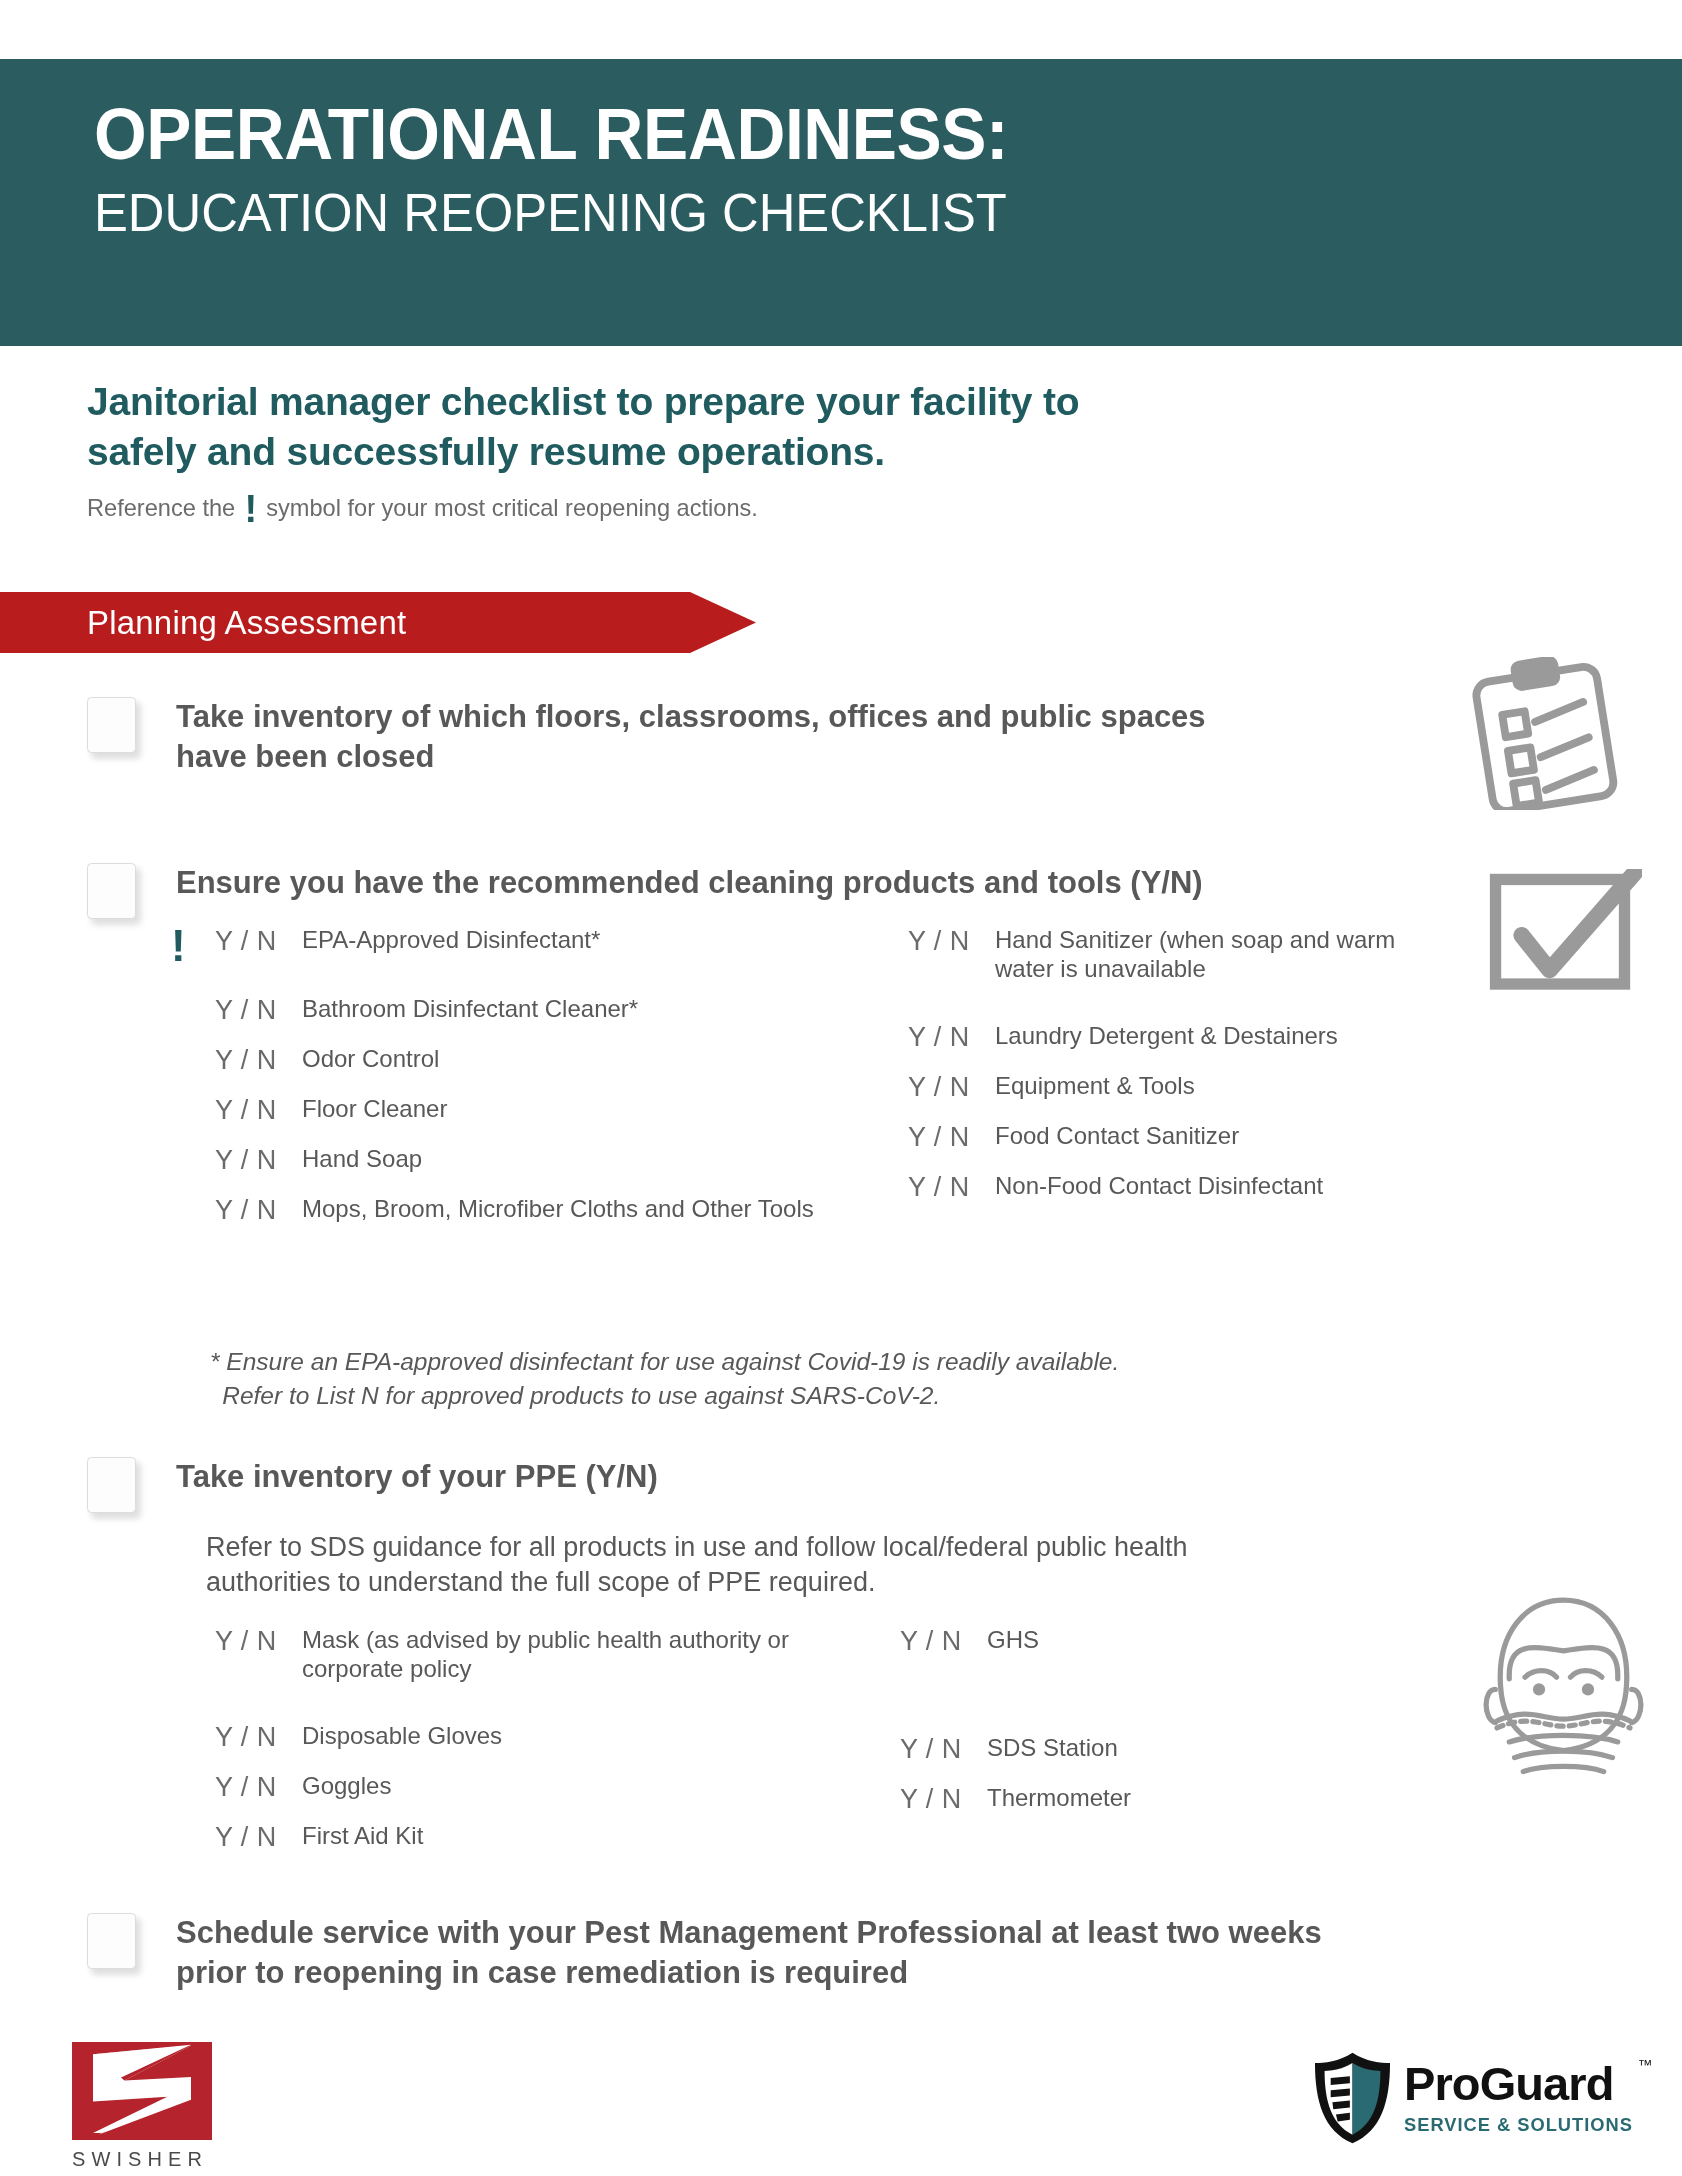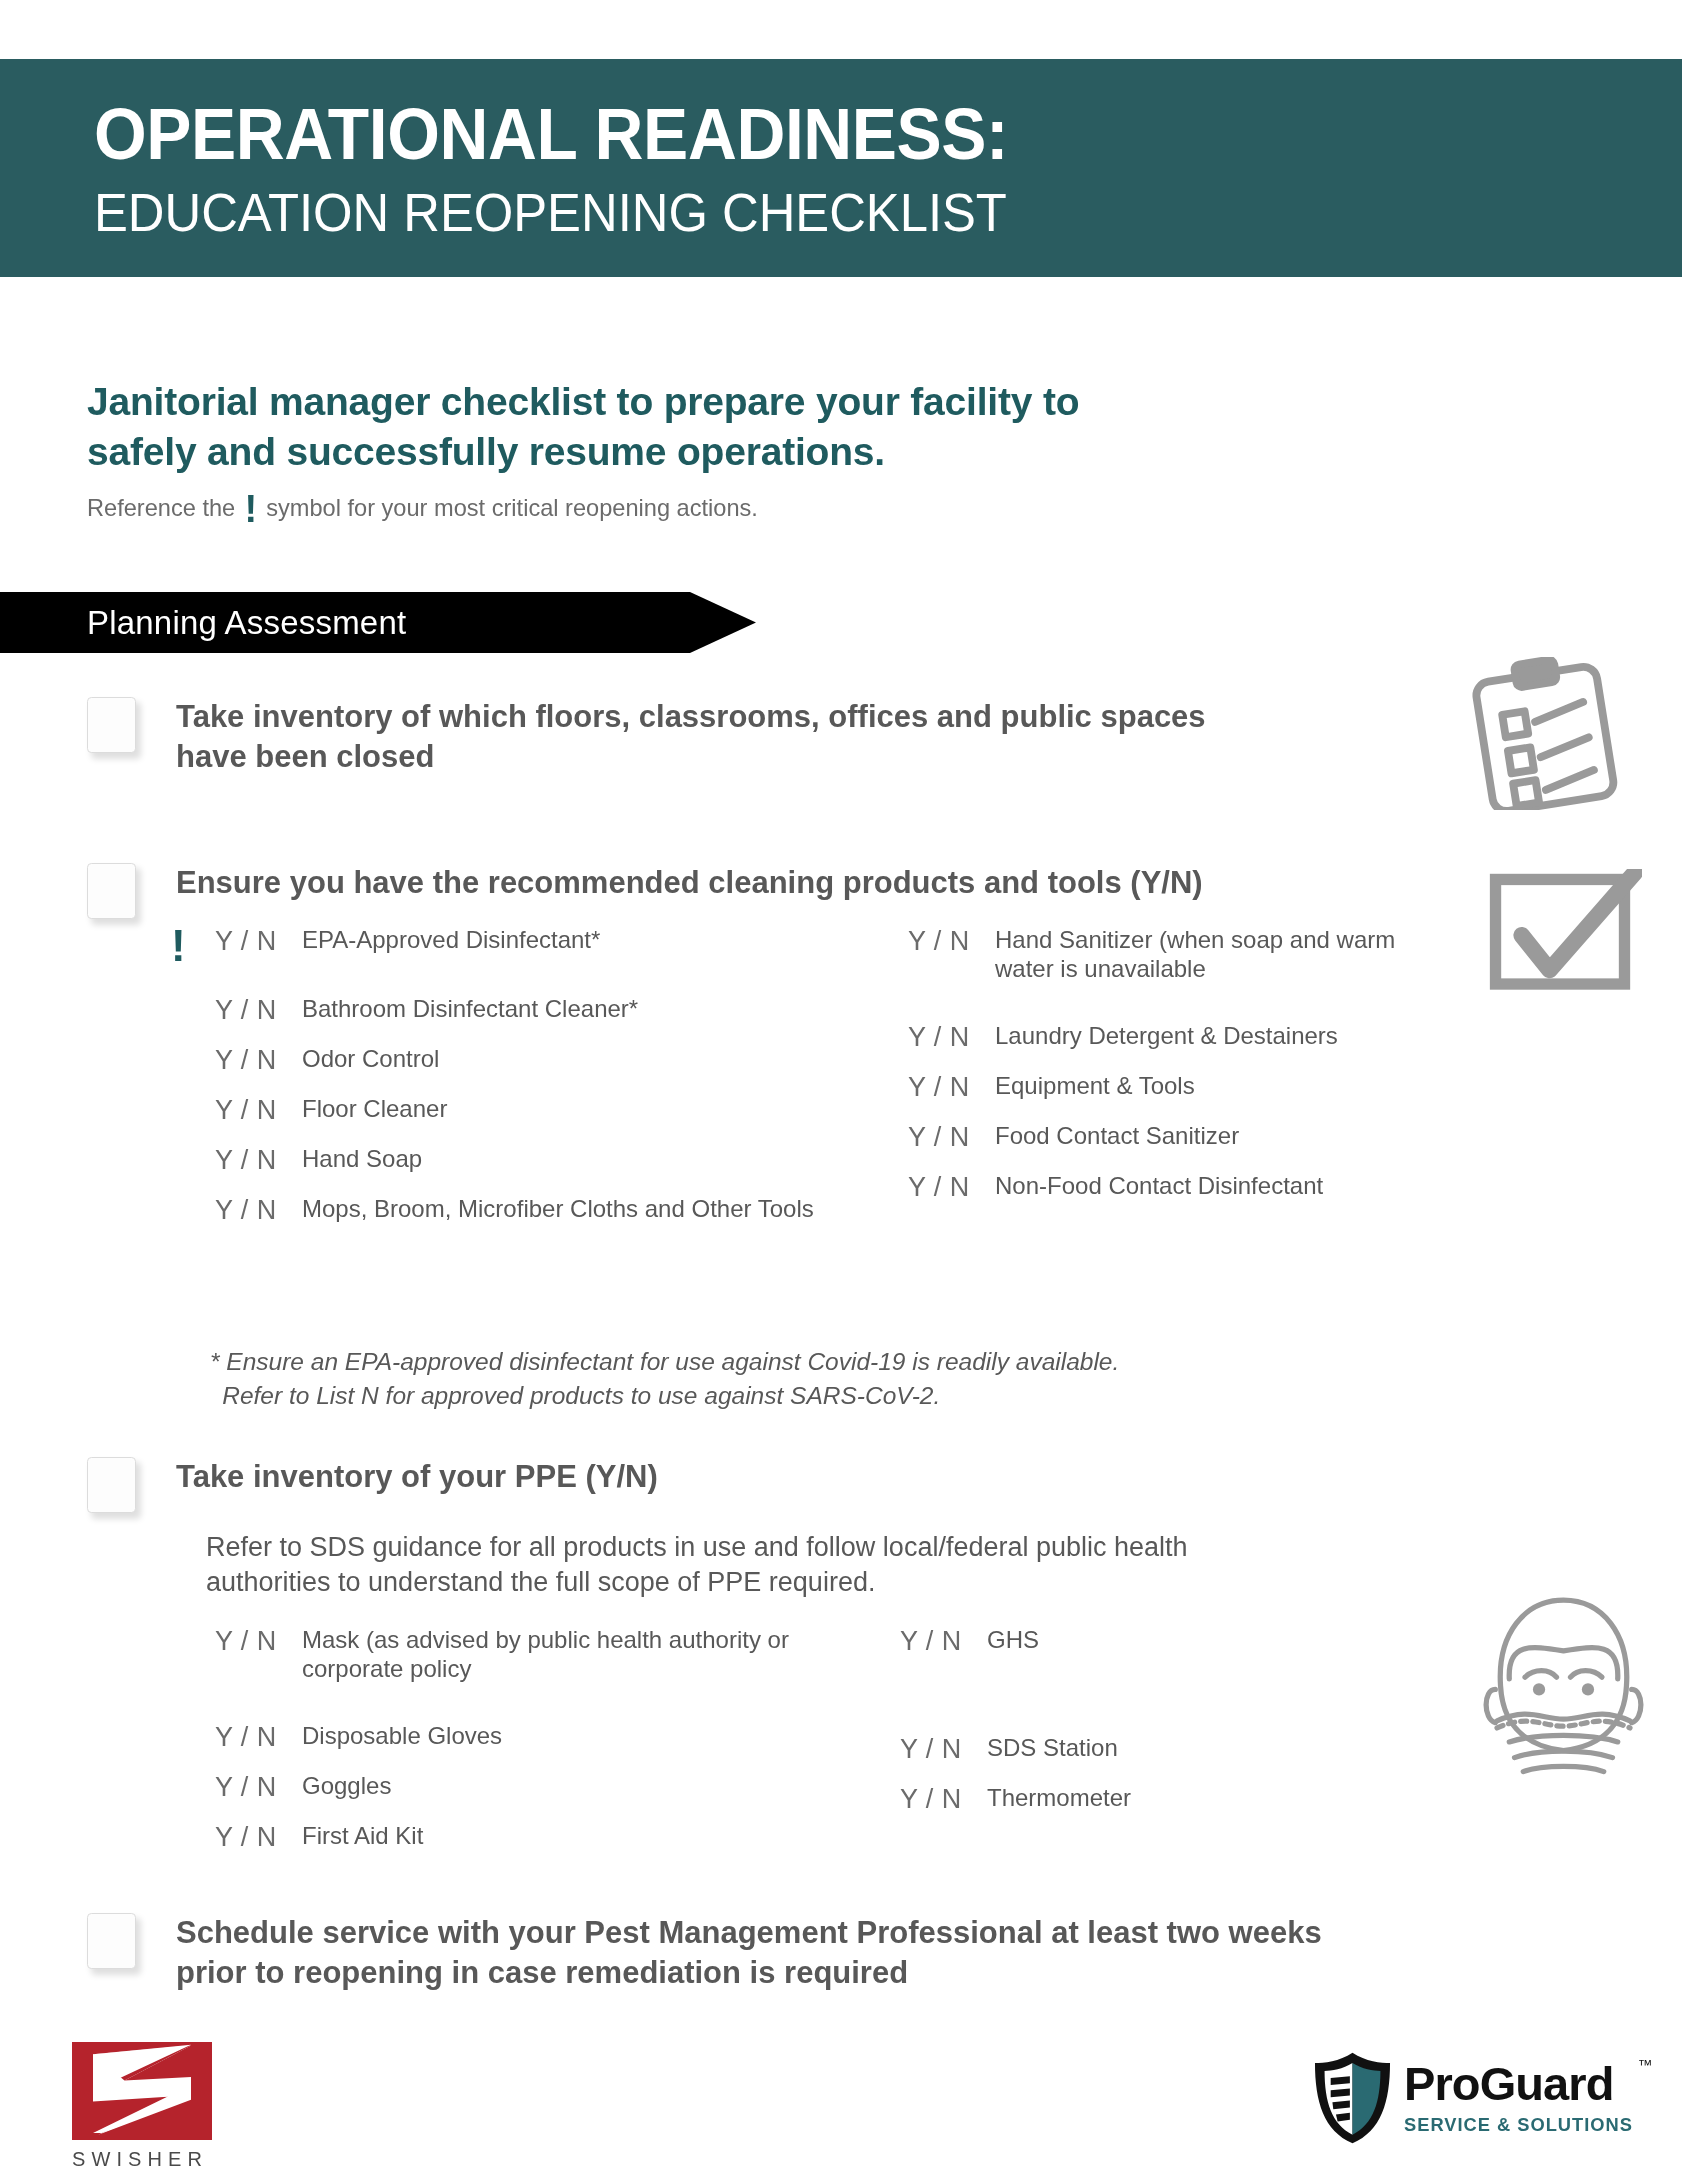--- a/index.html
+++ b/index.html
@@ -15,21 +15,21 @@
     color: #585858;
     overflow: hidden;
   }
 
   
   .header-band {
     position: absolute;
     left: 0;
     top: 59px;
     width: 1682px;
-    height: 218px;
+    height: 287px;
     background: #2A5C60;
     box-sizing: border-box;
     padding: 38px 0 0 94px;
   }
   .title-main {
     font-size: 72px;
     font-weight: bold;
     color: #ffffff;
     letter-spacing: -0.4px;
     line-height: 1.04;
@@ -80,21 +80,21 @@
     padding: 0 2.6px;
   }
 
   
   .banner {
     position: absolute;
     left: 0;
     top: 592px;
     width: 756px;
     height: 61px;
-    background: #000000;
+    background: #b91c1c;
     clip-path: polygon(0 0, 690px 0, 756px 50%, 690px 100%, 0 100%);
     display: flex;
     align-items: center;
     padding-left: 87px;
     box-sizing: border-box;
   }
   .banner-label {
     color: #ffffff;
     font-size: 33px;
     letter-spacing: 0.2px;

